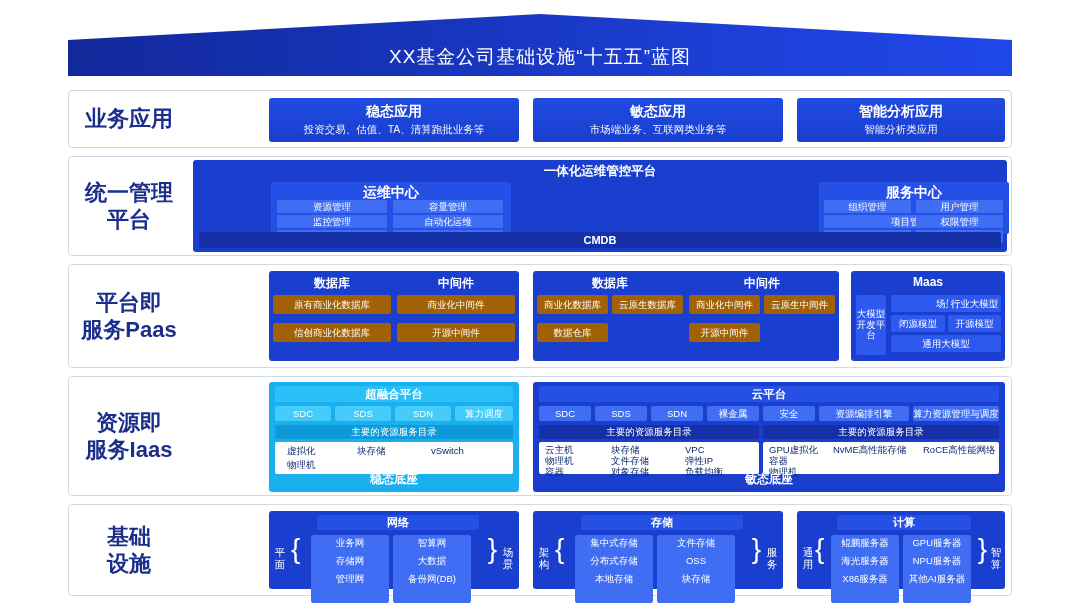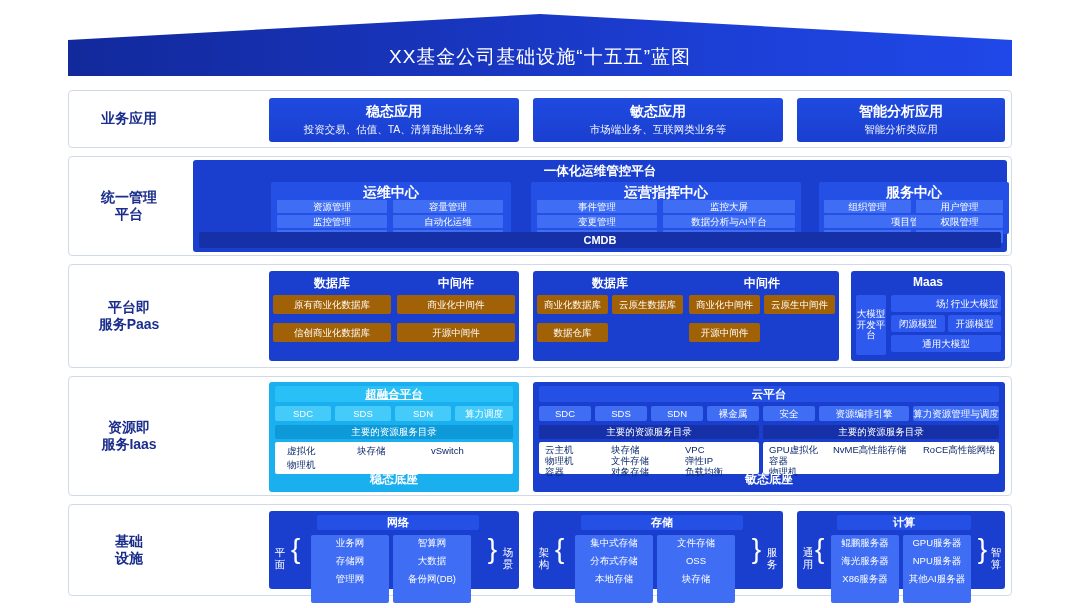--- a/index.html
+++ b/index.html
@@ -28,21 +28,21 @@
 
   
   .row{
     position:absolute;left:68px;width:944px;
     border:1px solid #cfd9ea;border-radius:4px;background:#fff;
     box-sizing:border-box;
   }
   .row-label{
     position:absolute;left:0;top:0;width:120px;height:100%;
     display:flex;align-items:center;justify-content:center;
-    text-align:center;font-size:14px;font-weight:bold;color:#1b2e8c;line-height:1.25;
+    text-align:center;font-size:22px;font-weight:bold;color:#1b2e8c;line-height:1.25;
     white-space:pre-line;
   }
   .row-body{position:absolute;left:120px;top:0;right:0;bottom:0;}
 
   
   #row1{top:90px;height:58px;}
   .biz{
     position:absolute;top:7px;height:44px;border-radius:3px;
     background:linear-gradient(180deg,#1f4ae0,#1a3fd0);
     color:#fff;display:flex;flex-direction:column;align-items:center;justify-content:center;
@@ -85,21 +85,21 @@
 
   
   #row4{top:376px;height:120px;}
   .ibox{position:absolute;top:5px;height:110px;border-radius:3px;}
   .ibox.left{background:#1ab0f0;}
   .ibox.right{background:#1a3fcf;}
   .ibox-head{
     position:absolute;left:6px;right:6px;top:4px;height:16px;line-height:16px;text-align:center;
     color:#fff;font-size:11.5px;font-weight:bold;border-radius:2px;
   }
-  .ibox.left .ibox-head{background:#29c0f7;text-decoration:underline;}
+  .ibox.left .ibox-head{background:#29c0f7;}
   .ibox.right .ibox-head{background:#2450e6;}
   .tag{
     position:absolute;height:15px;line-height:15px;text-align:center;color:#fff;font-size:9.5px;border-radius:2px;
   }
   .left .tag{background:#44cbfa;}
   .right .tag{background:#3f6ef5;}
   .subhead{
     position:absolute;height:14px;line-height:14px;text-align:center;color:#fff;font-size:9.5px;border-radius:2px;
   }
   .left .subhead{background:#0e9ad8;}
@@ -166,29 +166,20 @@
         <div class="center" style="left:78px;width:240px;">
           <div class="ct">运维中心</div>
           <div class="chip" style="left:6px;top:18px;width:110px;">资源管理</div>
           <div class="chip" style="left:122px;top:18px;width:110px;">容量管理</div>
           <div class="chip" style="left:6px;top:33px;width:110px;">监控管理</div>
           <div class="chip" style="left:122px;top:33px;width:110px;">自动化运维</div>
           <div class="chip" style="left:6px;top:48px;width:110px;">监控巡检</div>
           <div class="chip" style="left:122px;top:48px;width:110px;">容灾切换</div>
         </div>
 
-        <div class="center" style="left:338px;width:270px;">
-          <div class="ct">运营指挥中心</div>
-          <div class="chip" style="left:6px;top:18px;width:120px;">事件管理</div>
-          <div class="chip" style="left:132px;top:18px;width:132px;">监控大屏</div>
-          <div class="chip" style="left:6px;top:33px;width:120px;">变更管理</div>
-          <div class="chip" style="left:132px;top:33px;width:132px;">数据分析与AI平台</div>
-          <div class="chip" style="left:6px;top:48px;width:120px;">值班管理</div>
-          <div class="chip" style="left:132px;top:48px;width:132px;">运营分析</div>
-        </div>
 
         <div class="center" style="left:626px;width:190px;">
           <div class="ct">服务中心</div>
           <div class="chip" style="left:5px;top:18px;width:87px;">组织管理</div>
           <div class="chip" style="left:97px;top:18px;width:87px;">用户管理</div>
           <div class="chip" style="left:5px;top:33px;width:108px;padding-left:32px;">项目管理</div>
           <div class="chip" style="left:97px;top:33px;width:87px;">权限管理</div>
           <div class="chip" style="left:5px;top:48px;width:87px;">流程管理</div>
           <div class="chip" style="left:97px;top:48px;width:87px;">配额管理</div>
         </div>

